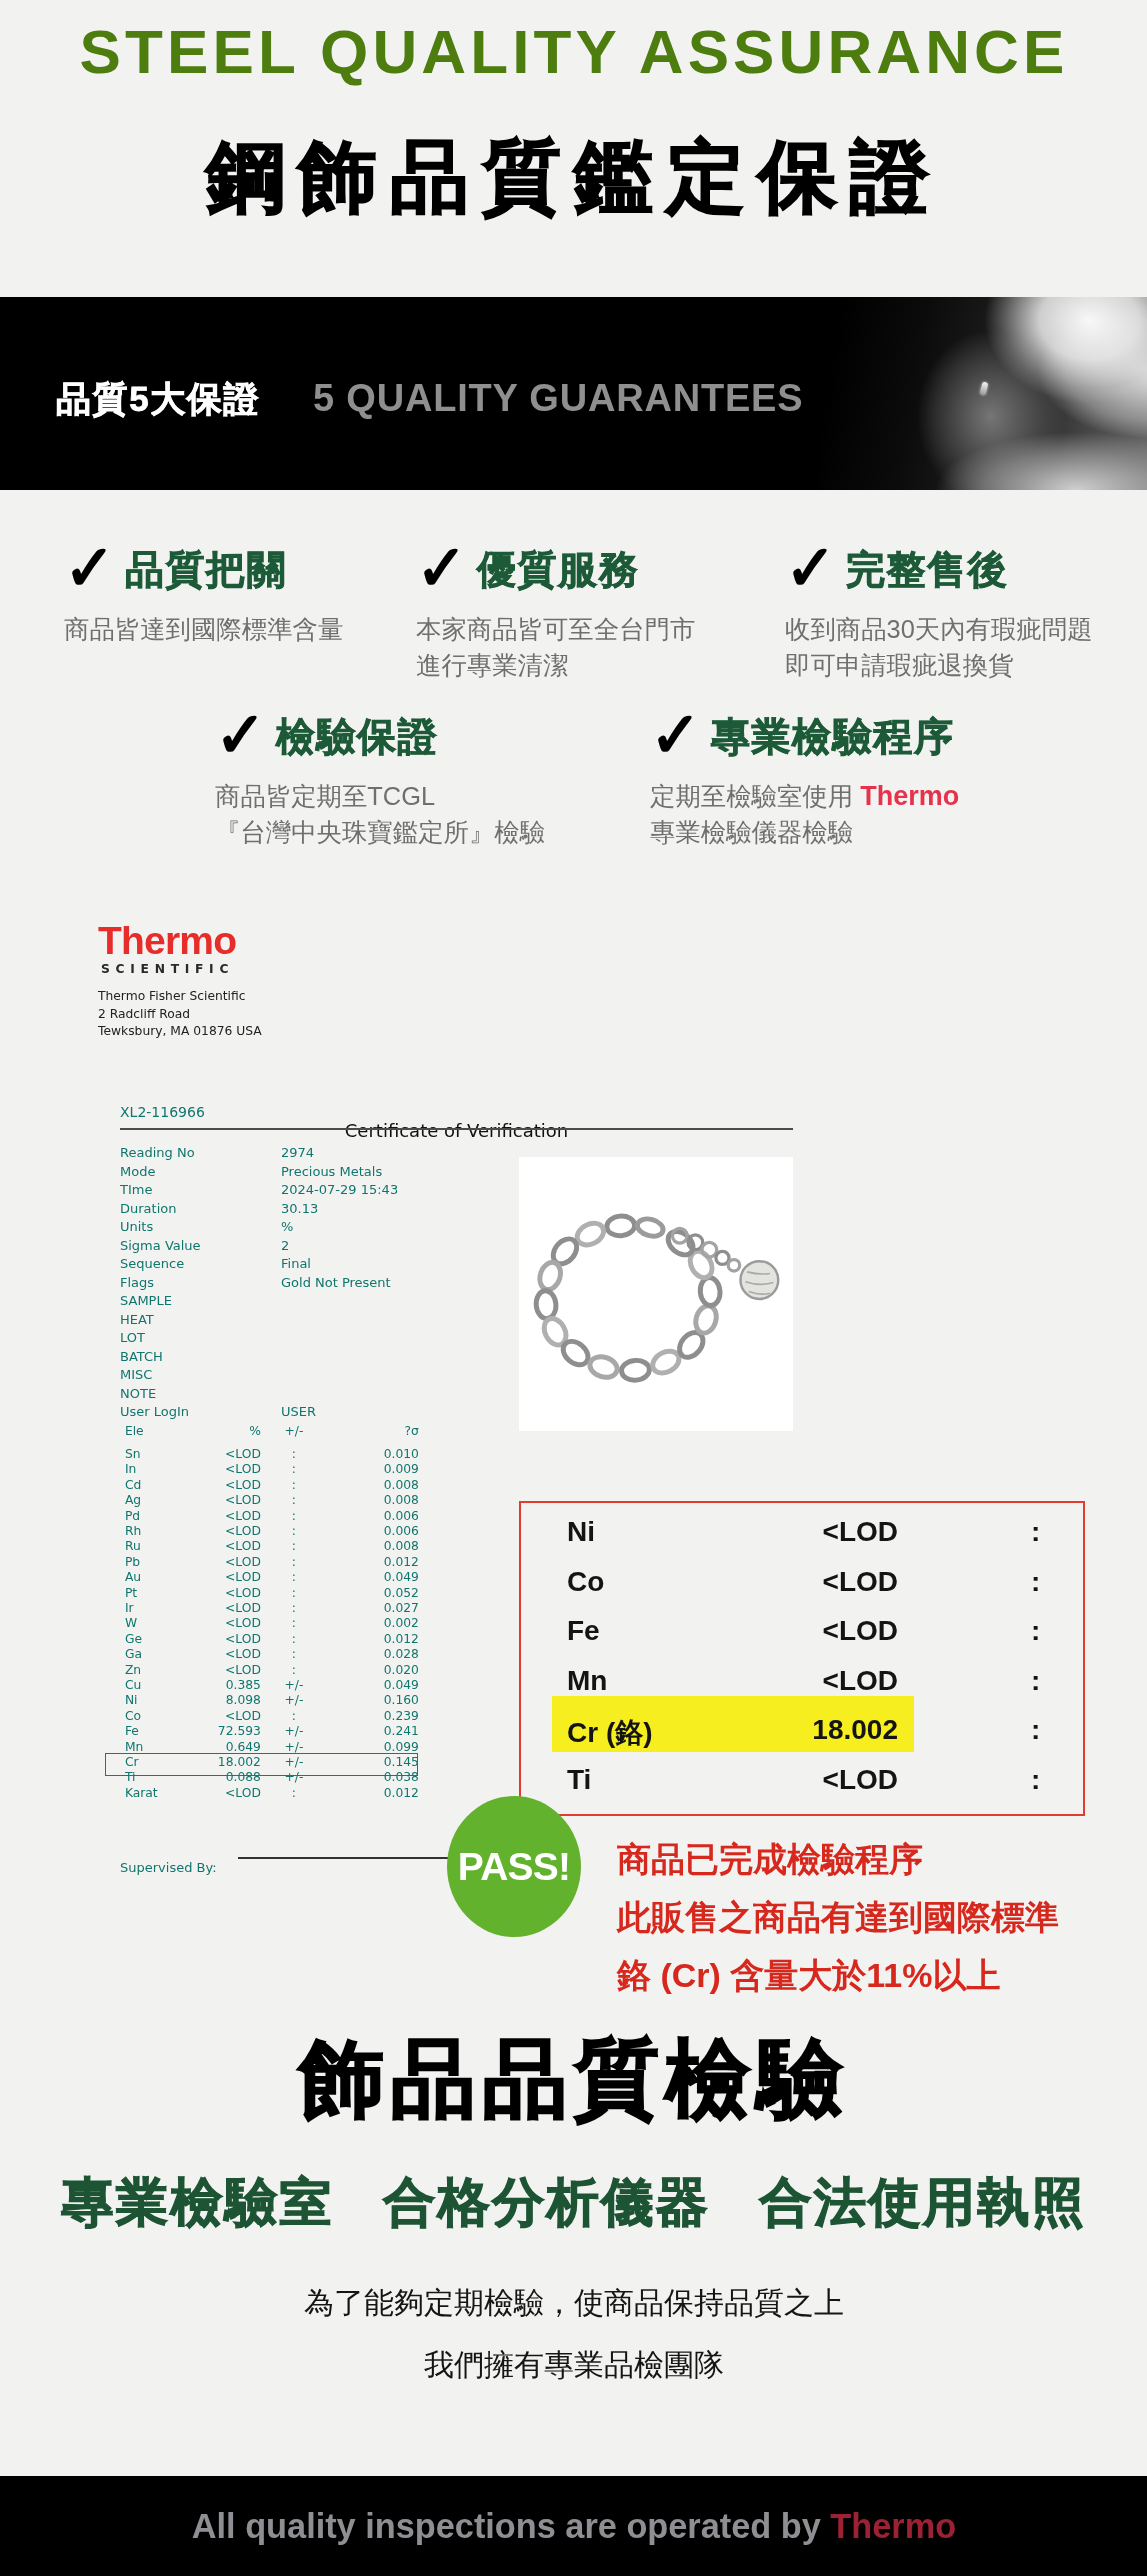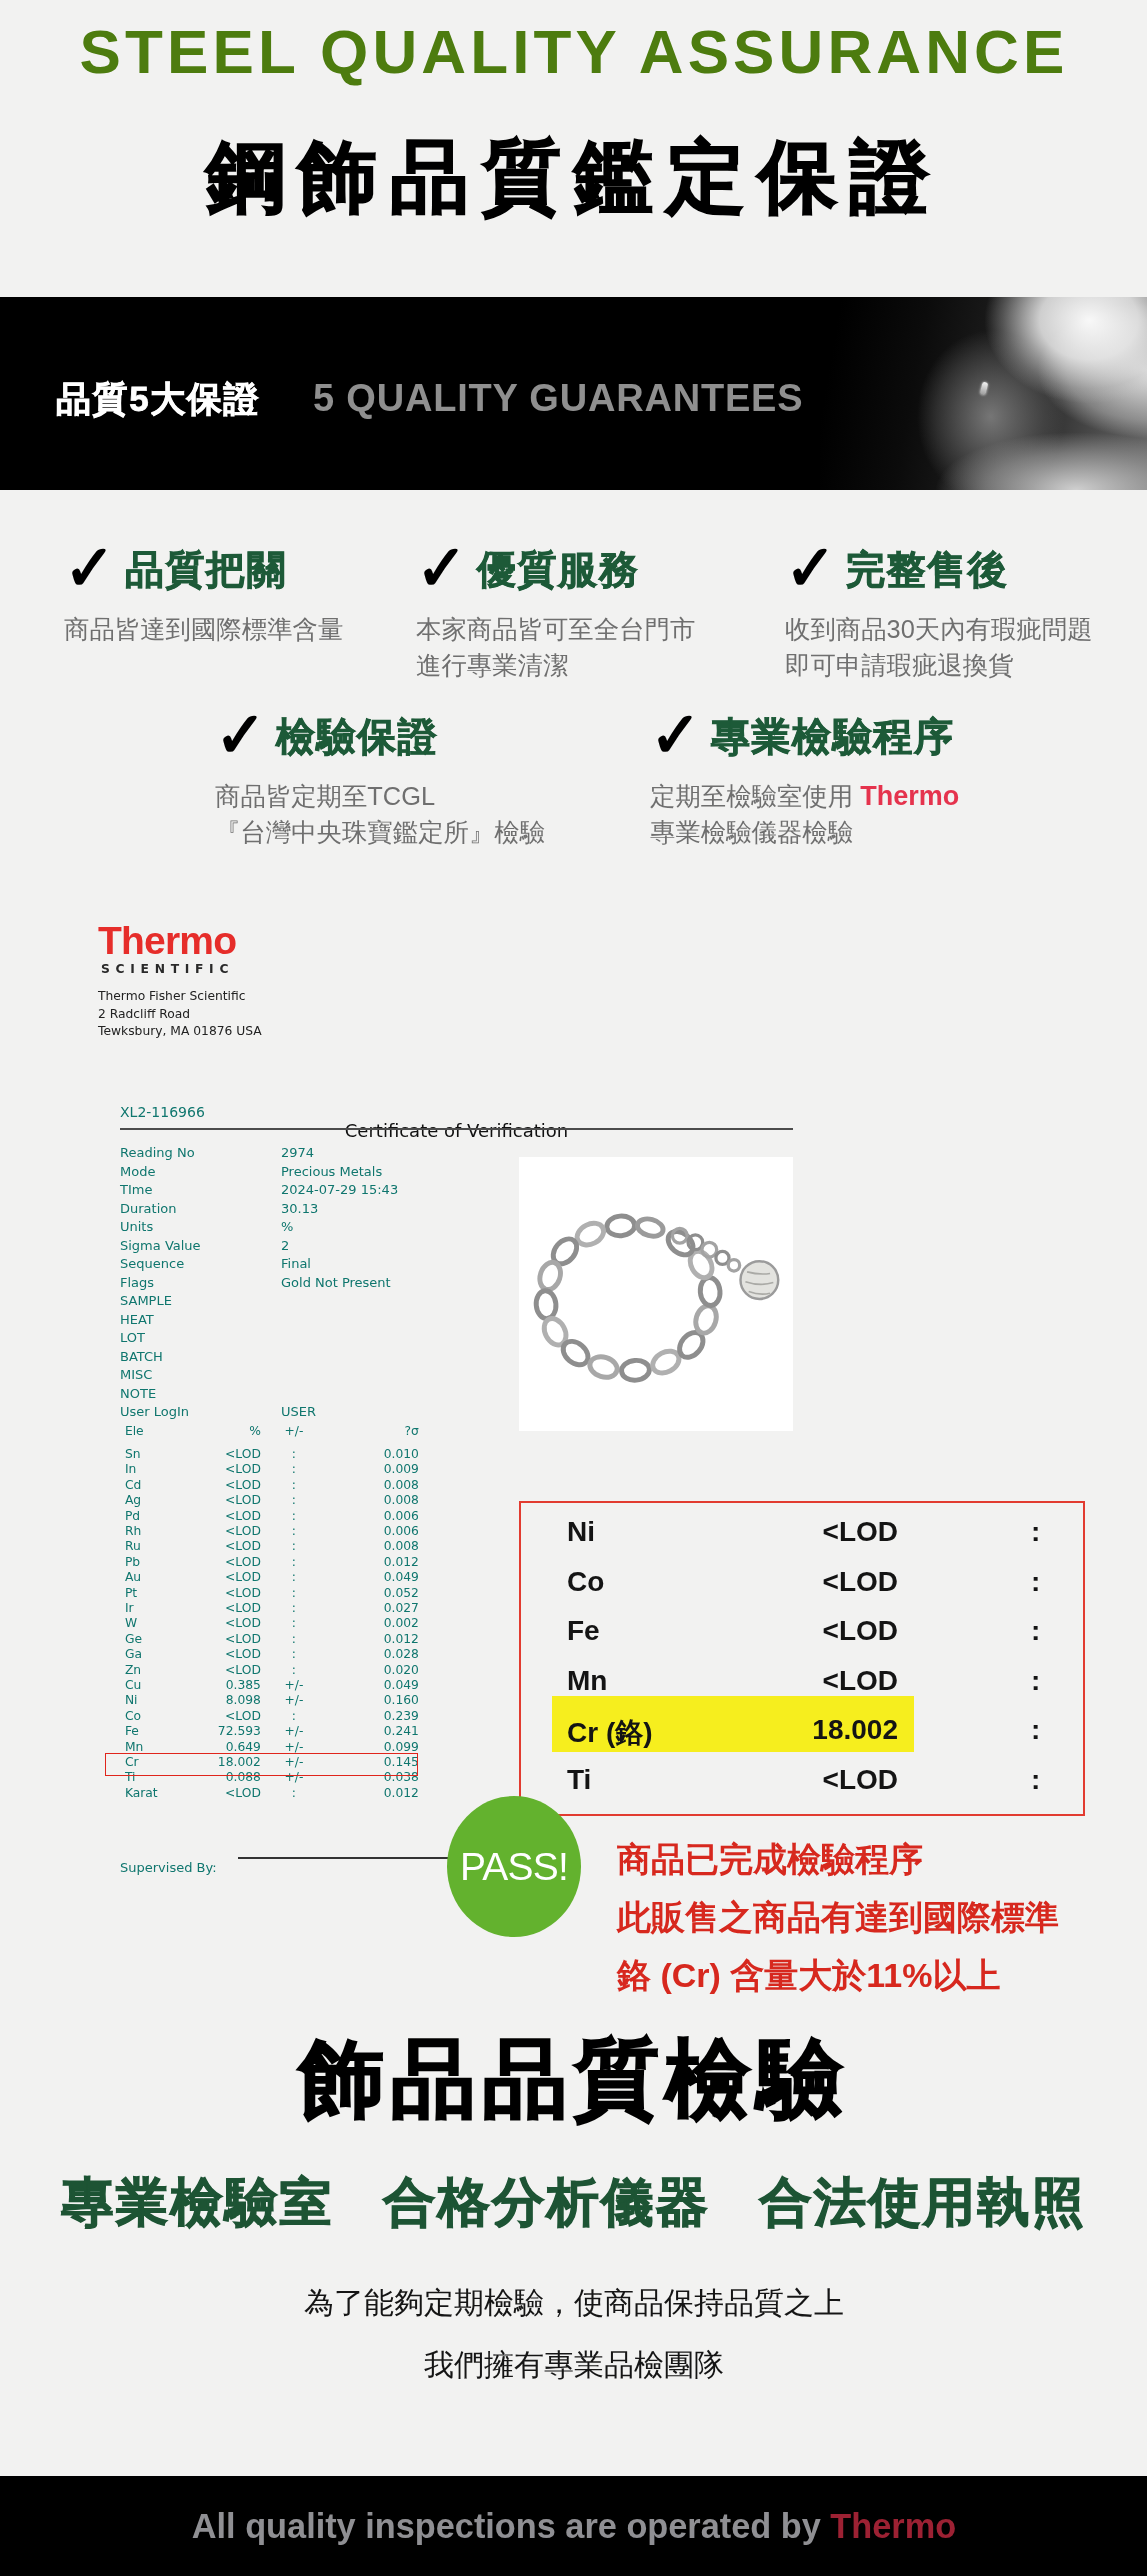--- a/index.html
+++ b/index.html
@@ -70,21 +70,21 @@
   .sum-row{position:absolute;left:0;width:100%;height:39px;font-size:28px;font-weight:600;color:#141414;
            font-family:"Liberation Sans",sans-serif;}
   .s-label{position:absolute;left:46px;white-space:nowrap;}
   .s-value{position:absolute;left:238px;width:139px;text-align:right;}
   .s-colon{position:absolute;left:510px;font-weight:700;}
   .hl-band{position:absolute;left:31px;top:193px;width:362px;height:56px;background:#f6ee1e;}
 
   
   .pass-circle{top:1796px;left:447px;width:134px;height:141px;border-radius:50%;background:#63b22e;
                display:flex;align-items:center;justify-content:center;}
-  .pass-label{font-size:39px;font-weight:400;color:#fff;letter-spacing:-0.8px;}
+  .pass-label{font-size:39px;font-weight:700;color:#fff;letter-spacing:-0.8px;}
   .result{top:1830px;left:617px;font-size:34px;font-weight:700;color:#d7281e;line-height:58px;white-space:nowrap;}
 
   
   .big-title{top:2022px;font-size:85px;font-weight:900;color:#000;letter-spacing:6.6px;
              -webkit-text-stroke:2px #000;white-space:nowrap;}
   .green-line{top:2168px;font-size:52px;font-weight:900;color:#1d5434;letter-spacing:2.5px;
               -webkit-text-stroke:1.2px #1d5434;white-space:nowrap;}
   .green-line span{margin:0 24.6px;}
   .note1{top:2283px;font-size:30px;color:#151515;}
   .note2{top:2345px;font-size:30px;color:#151515;}

